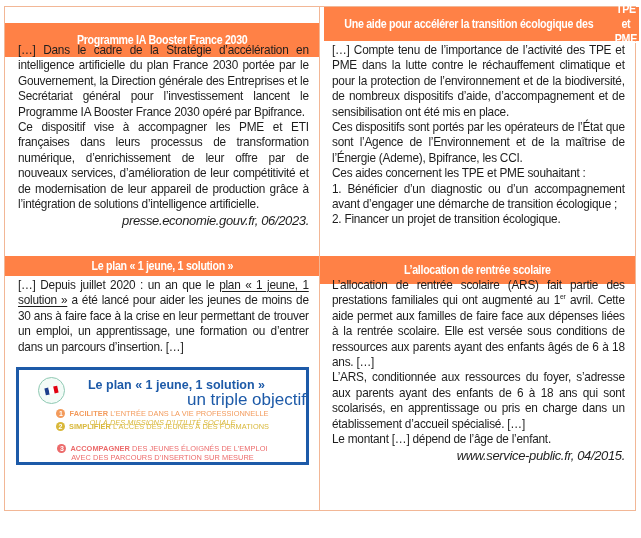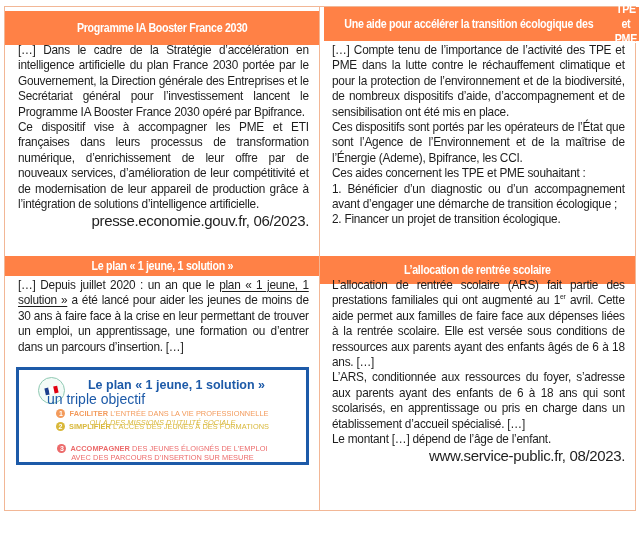--- a/index.html
+++ b/index.html
@@ -10,49 +10,49 @@
   .cell { position: absolute; box-sizing: border-box; }
   .hdr { background: #ff8146; color: #ffffff; font-weight: bold; text-align: center;
          font-size: 12.4px; line-height: 15px; letter-spacing: -0.35px;
          display: flex; align-items: center; justify-content: center;
          transform-origin: center; }
   .hdr span { display: inline-block; transform: scaleX(0.86); }
   .body { padding: 2px 10px 0 13px; font-size: 12.2px; line-height: 15.4px; }
   .txt { display: block; text-align: justify; letter-spacing: -0.25px;
          transform: scaleX(0.97); transform-origin: left top; width: 103%; }
   .p { margin: 0; }
-  .src { text-align: right; font-size: 15px; letter-spacing: -0.35px; margin-top: 1px; }
+  .src { text-align: right; font-size: 13px; letter-spacing: -0.35px; margin-top: 1px; font-style: italic; }
   .vline { position: absolute; top: 0; bottom: 0; left: 314px; width: 1px; background: #f2b796; }
   .u { text-decoration: underline; text-underline-offset: 2px; }
   sup { font-size: 7px; line-height: 0; }
 
   .bluebox { position: absolute; left: 16px; top: 367px; width: 293px; height: 98px;
              border: 3px solid #1d5aa8; background: #ffffff; box-sizing: border-box; }
   .bb-logo { position: absolute; left: 19px; top: 7px; width: 27px; height: 27px;
              border-radius: 50%; border: 1px solid #8fc9b3; background: #f3fbf7; box-sizing: border-box;
              display: flex; align-items: center; justify-content: center; }
   .bb-logo .flag { width: 13px; height: 7px; display: flex; transform: rotate(-12deg); }
   .bb-logo .flag i { flex: 1; display: block; }
   .bb-title { position: absolute; left: 0; right: 0; top: 8px; text-align: center;
               color: #1d5aa8; font-weight: bold; font-size: 12.5px; line-height: 14px; padding-left: 28px; }
-  .bb-sub { position: absolute; left: 0; right: 0; top: 23px; text-align: left;
-            color: #1d5aa8; font-size: 14px; line-height: 13px; padding-left: 28px; }
+  .bb-sub { position: absolute; left: 0; right: 0; top: 23px; text-align: right;
+            color: #1d5aa8; font-size: 17px; line-height: 13px; padding-left: 28px; }
   .obj { position: absolute; left: 0; right: 0; text-align: center; font-size: 7.4px;
          line-height: 10px; letter-spacing: 0.05px; }
   .obj .num { display: inline-block; width: 9px; height: 9px; border-radius: 50%; color: #fff;
               font-weight: bold; font-size: 7px; line-height: 9px; text-align: center; margin-right: 4px; vertical-align: 0px; }
   .obj b { font-weight: bold; }
 </style>
 </head>
 <body>
 
 <div class="grid">
   <div class="vline"></div>
 
-  <div class="cell hdr" style="left:0; top:4px; width:314px; height:34px;text-align:right;">
+  <div class="cell hdr" style="left:0; top:16px; width:314px; height:34px;text-align:right;">
     <span>Programme IA Booster France 2030</span>
   </div>
 
   <div class="cell hdr" style="left:319px; top:0; width:315px; height:34px; flex-direction:row;">
     <span style="white-space:nowrap;">Une aide pour accélérer la transition écologique des</span>
     <span>TPE et PME</span>
   </div>
 
   <div class="cell body" style="left:0; top:34px; width:314px; height:214px;">
     <div class="txt">
@@ -85,21 +85,21 @@
       <p class="p"><span>[…] Depuis juillet 2020 : un an que le </span><span class="u">plan « 1 jeune, 1 solution »</span><span> a été lancé pour aider les jeunes de moins de 30 ans à faire face à la crise en leur permettant de trouver un emploi, un apprentissage, une formation ou d’entrer dans un parcours d’insertion. […]</span></p>
     </div>
   </div>
 
   <div class="cell body" style="left:315px; top:269px; width:315px; height:234px; padding-left:12px;">
     <div class="txt">
       <p class="p"><span>L’allocation de rentrée scolaire (ARS) fait partie des prestations familiales qui ont augmenté au 1</span><sup>er</sup><span> avril. Cette aide permet aux familles de faire face aux dépenses liées à la rentrée scolaire. Elle est versée sous conditions de ressources aux parents ayant des enfants âgés de 6 à 18 ans. […]</span></p>
       <p class="p">L’ARS, conditionnée aux ressources du foyer, s’adresse aux parents ayant des enfants de 6 à 18 ans qui sont scolarisés, en apprentissage ou pris en charge dans un établissement d’accueil spécialisé. […]</p>
       <p class="p" style="text-align:left;">Le montant […] dépend de l’âge de l’enfant.</p>
     </div>
-    <div class="src">www.service-public.fr, 08/2023.</div>
+    <div class="src">www.service-public.fr, 04/2015.</div>
   </div>
 </div>
 
 <div class="bluebox">
   <div class="bb-logo" title="">
     <div class="flag">
       <i style="background:#1d3f8c"></i>
         <i style="background:#ffffff"></i>
         <i style="background:#e1000f"></i>
     </div>

